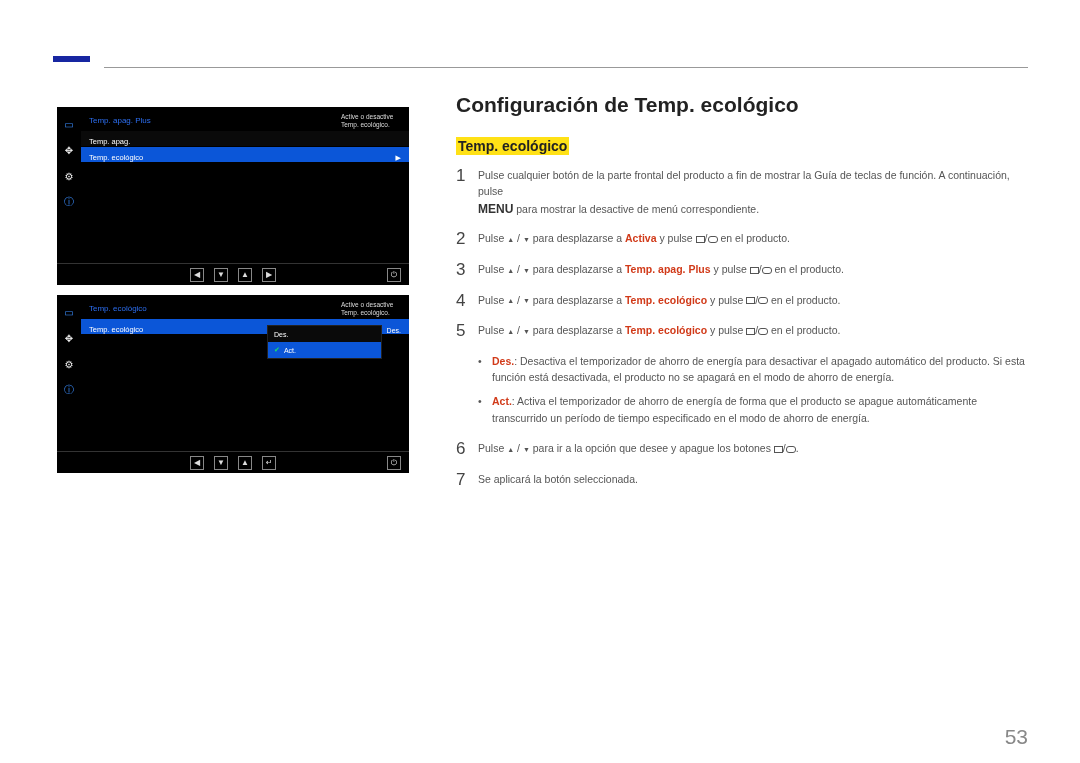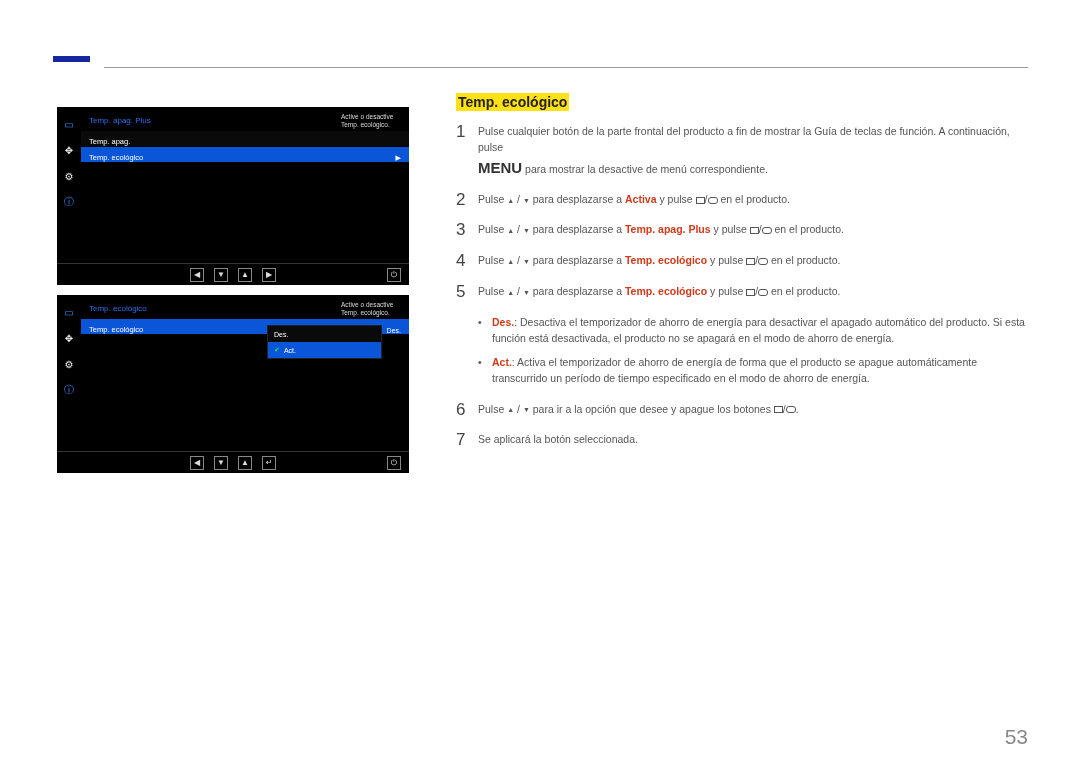--- a/index.html
+++ b/index.html
@@ -168,21 +168,21 @@
   }
   .steps .step .num {
     width: 22px;
     font-size: 17px;
     color: #444;
     flex-shrink: 0;
     line-height: 1.1;
   }
   .steps .step .txt { flex: 1; color: #555; }
   .steps .step .txt .kw { color: #d13a19; font-weight: bold; }
-  .steps .step .txt .menu { color: #333; font-weight: bold; font-size: 15px;}
+  .steps .step .txt .menu { color: #333; font-weight: bold; font-size: 12px;}
   .ic-inline {
     display: inline-block;
     font-size: 7px;
     vertical-align: middle;
     line-height: 1;
   }
   .box-ic {
     display: inline-block;
     width: 9px; height: 7px;
     border: 1px solid #555;
@@ -294,20 +294,21 @@
         <span>▲</span>
         <span>↵</span>
       </div>
       <span class="pwr">⏻</span>
     </div>
   </div>
 
 </div>
 
 <div class="right-col">
+  <div class="main-title">Configuración de Temp. ecológico</div>
   <div class="sub-title">Temp. ecológico</div>
 
   <div class="steps">
 
     <div class="step">
       <div class="num">1</div>
       <div class="txt">
         <span>Pulse cualquier botón de la parte frontal del producto a fin de mostrar la Guía de teclas de función. A continuación, pulse </span><br>
         <span class="menu">MENU</span><span> para mostrar la desactive de menú correspondiente.</span>
       </div>

